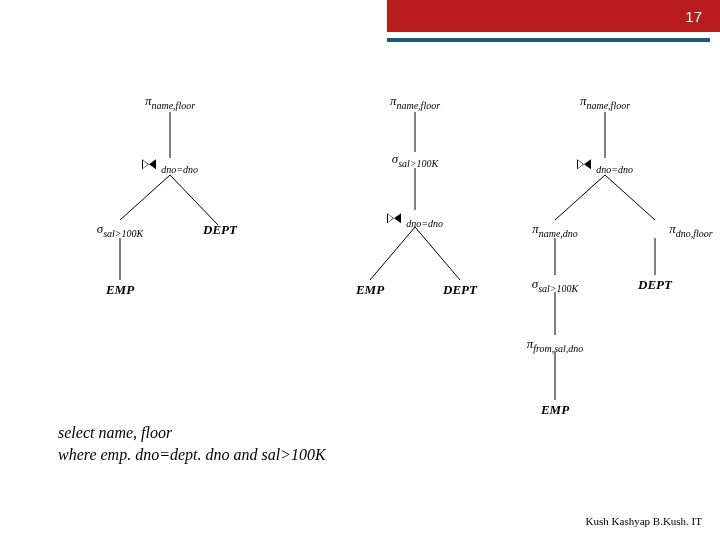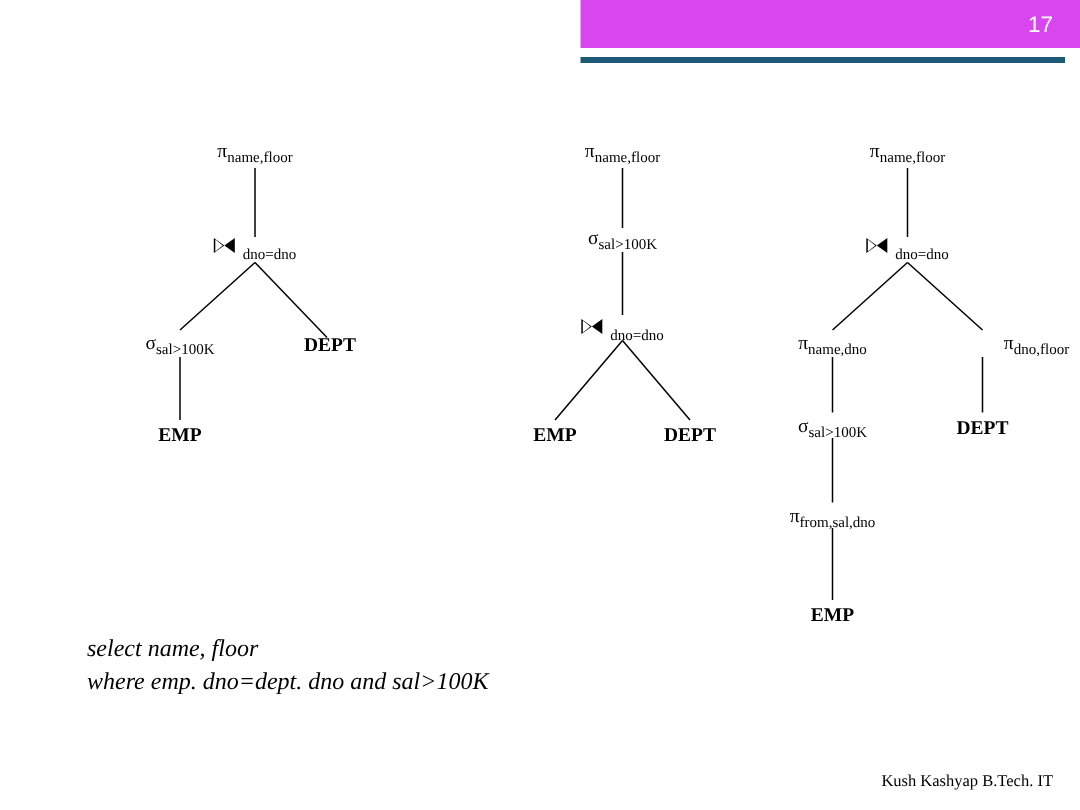--- a/index.html
+++ b/index.html
@@ -10,21 +10,21 @@
     background: #fff;
     font-family: Georgia, 'Times New Roman', serif;
     position: relative;
     overflow: hidden;
   }
   .header-bar {
     position: absolute;
     top: 0; right: 0;
     width: 333px;
     height: 32px;
-    background: #d946ef;
+    background: #b91c1c;
     color: #fff;
     font-family: Arial, sans-serif;
     font-size: 15px;
     display: flex;
     align-items: center;
     justify-content: flex-end;
     padding-right: 18px;
     box-sizing: border-box;
   }
   .header-underline {
@@ -42,20 +42,21 @@
     width: 720px;
     height: 400px;
   }
   .node {
     position: absolute;
     font-family: 'Times New Roman', serif;
     font-size: 13px;
     text-align: right;
     white-space: nowrap;
     transform: translate(-50%, -50%);
+    font-style: italic;
   }
   .node sub {
     font-size: 10px;
     vertical-align: sub;
   }
   .bowtie {
     width: 14px;
     height: 10px;
   }
   .bowtie::before, .bowtie::after {
@@ -198,13 +199,13 @@
   </div>
   <div class="node" style="left:555px; top:330px; font-weight:bold;">EMP</div>
 
 </div>
 
 <div class="sql-block">
   <div>select name, floor</div>
   <div>where emp. dno=dept. dno and sal&gt;100K</div>
 </div>
 
-<div class="footer">Kush Kashyap B.Tech. IT</div>
+<div class="footer">Kush Kashyap B.Kush. IT</div>
 
 </body></html>

